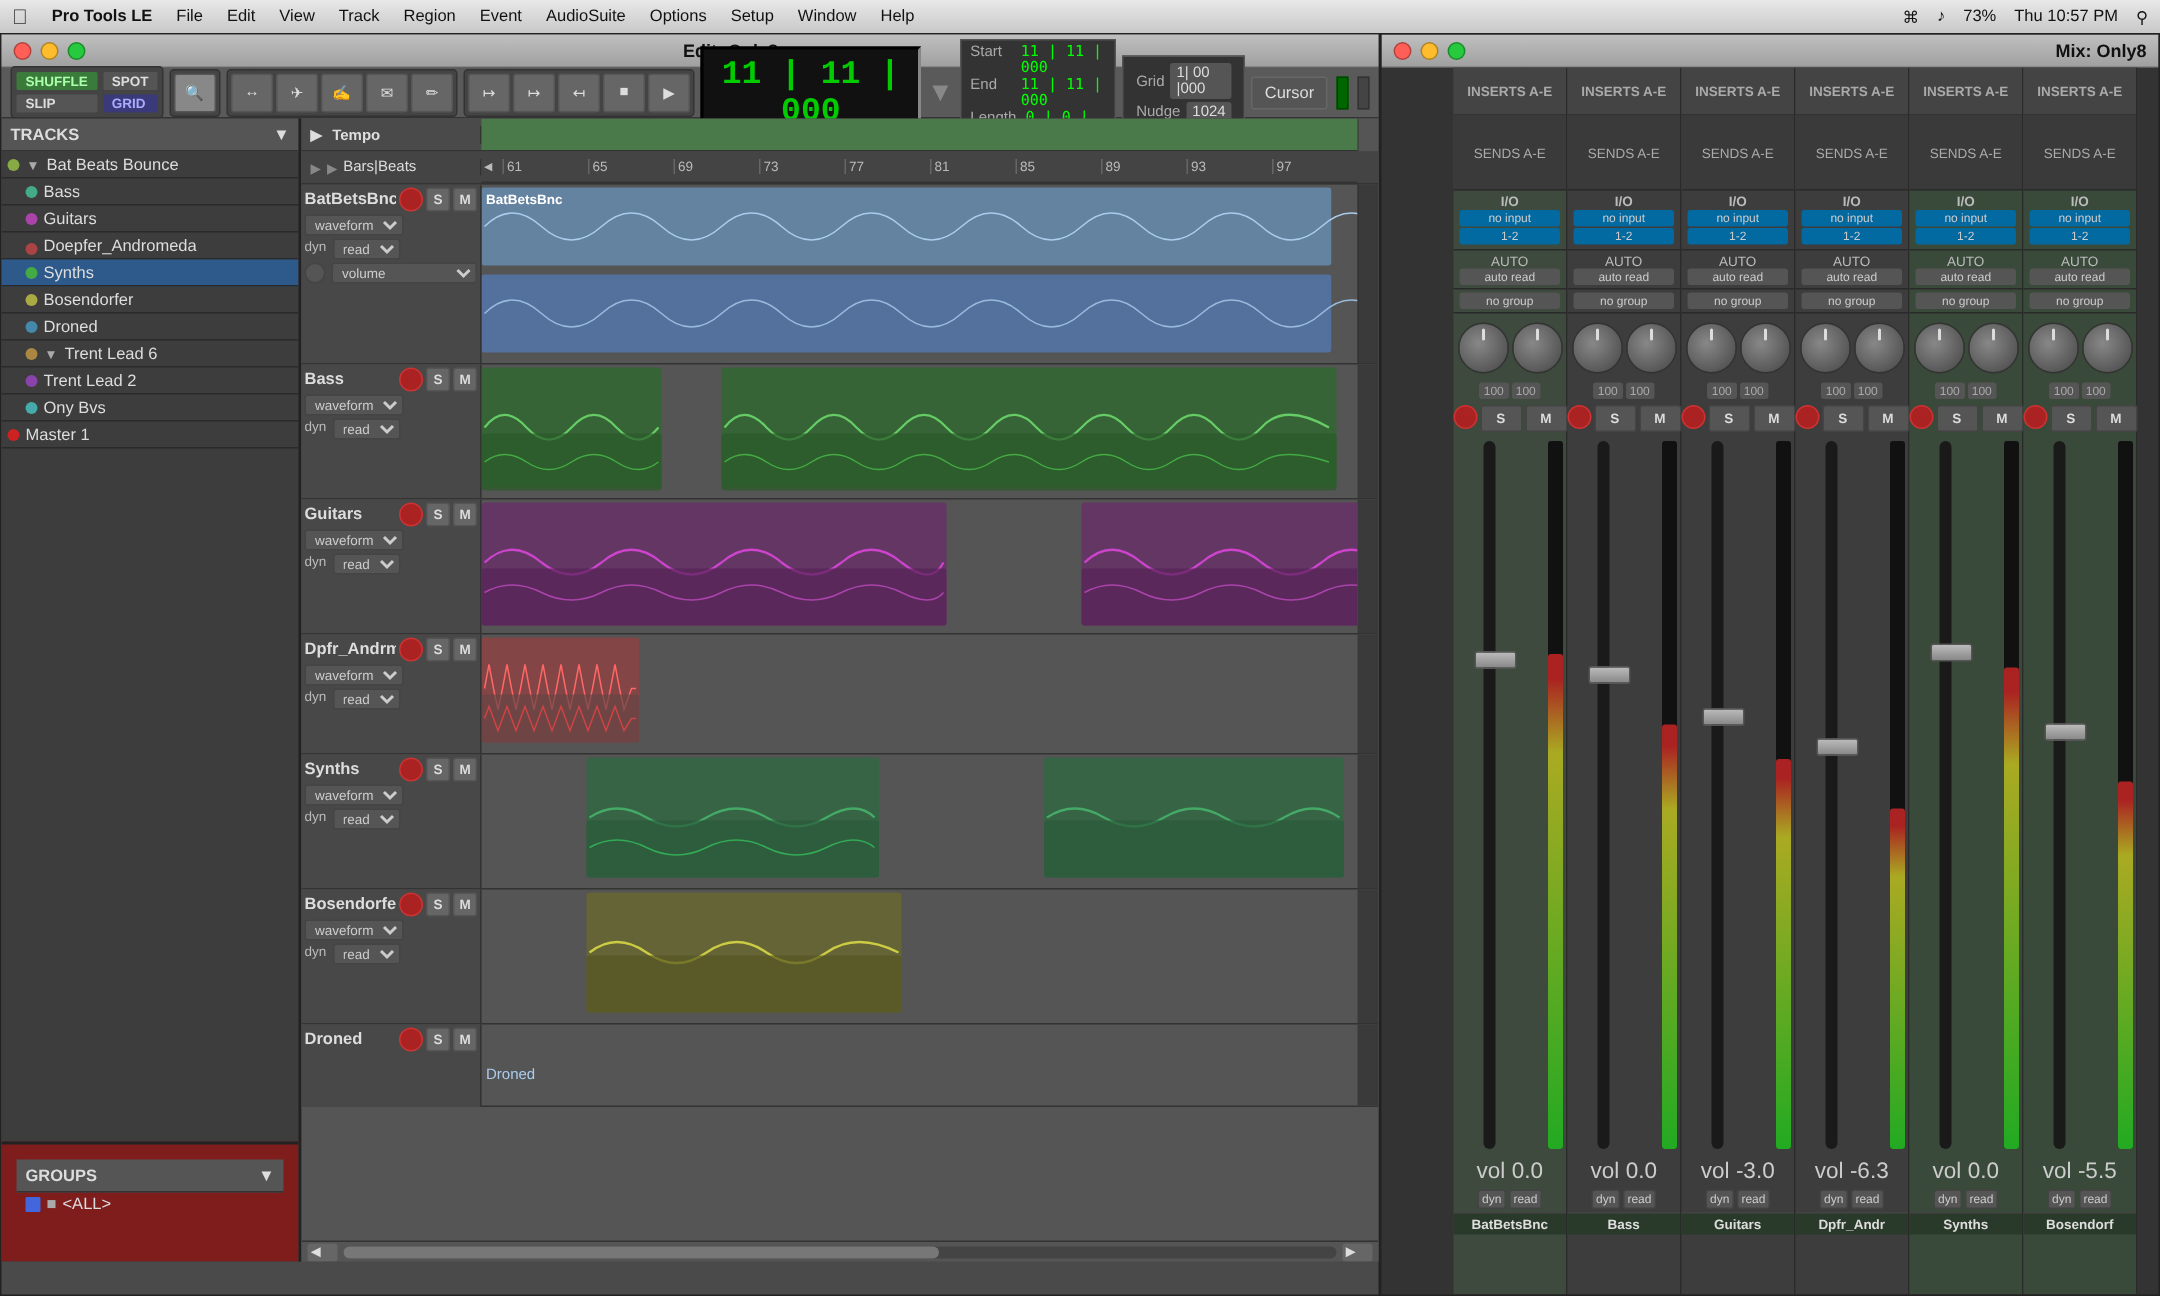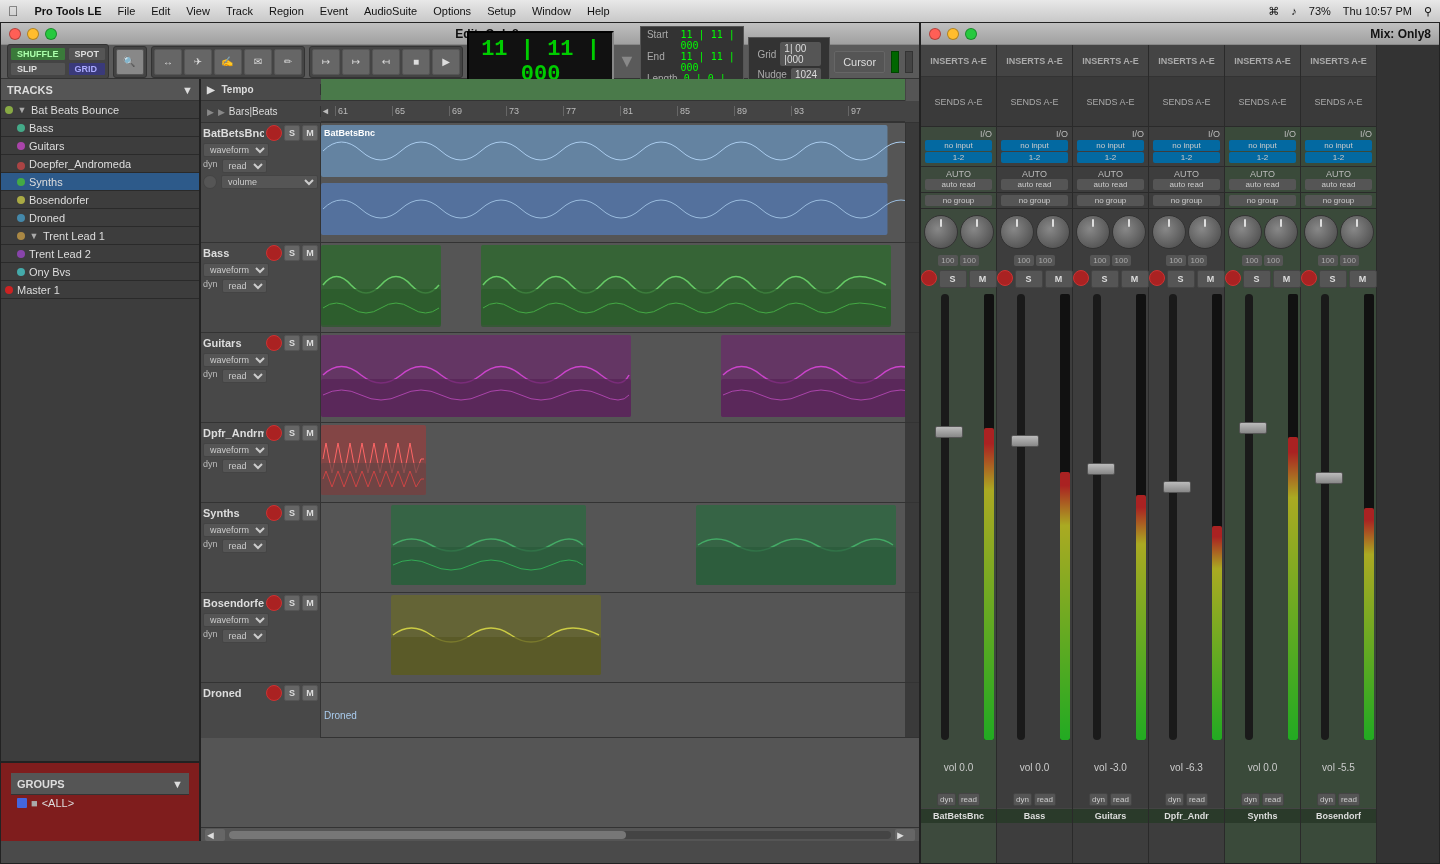--- a/index.html
+++ b/index.html
@@ -373,20 +373,21 @@
       text-align: right;
       font-size: 12px;
       color: #111;
       font-weight: bold;
     }
     .mix-body {
       display: flex;
       height: calc(100% - 22px);
       overflow-x: auto;
       overflow-y: hidden;
+      padding-left: 48px;
     }
 
     
     .channel-strip {
       width: 76px;
       flex-shrink: 0;
       background: #3d3d3d;
       border-right: 1px solid #2a2a2a;
       display: flex;
       flex-direction: column;
@@ -420,21 +421,21 @@
       justify-content: center;
       font-size: 9px;
       color: #aaa;
     }
     .io-section {
       width: 100%;
       padding: 2px 4px;
       font-size: 9px;
       border-bottom: 1px solid #2a2a2a;
     }
-    .io-label { color: #bbb; font-weight: normal; text-align: right; }
+    .io-label { color: #bbb; font-weight: bold; text-align: center; }
     .io-value {
       background: #0369a1;
       color: #ccc;
       text-align: center;
       padding: 1px 2px;
       border-radius: 2px;
       margin: 1px 0;
       font-size: 8px;
     }
     .auto-section {
@@ -513,24 +514,24 @@
       border-radius: 2px;
       font-size: 9px;
       font-weight: bold;
       color: #ddd;
       display: flex;
       align-items: center;
       justify-content: center;
       cursor: pointer;
     }
     .volume-display {
-      font-size: 10px;
+      font-size: 15px;
       color: #ccc;
       text-align: center;
-      margin: 18px 0;
+      margin: 2px 0;
     }
     .dyn-read-row {
       display: flex;
       gap: 2px;
       font-size: 8px;
       margin: 2px 4px;
     }
     .dyn-btn, .read-btn {
       flex: 1;
       background: #555;
@@ -739,21 +740,21 @@
         <div class="track-bullet" style="background:#aaaa44;"></div>
         <span class="track-name-label">Bosendorfer</span>
       </div>
       <div class="track-item" style="padding-left:16px;">
         <div class="track-bullet" style="background:#4488aa;"></div>
         <span class="track-name-label">Droned</span>
       </div>
       <div class="track-item" style="padding-left:16px;">
         <div class="track-bullet" style="background:#aa8844;"></div>
         <span class="track-expand">▼</span>
-        <span class="track-name-label">Trent Lead 1</span>
+        <span class="track-name-label">Trent Lead 6</span>
       </div>
       <div class="track-item" style="padding-left:16px;">
         <div class="track-bullet" style="background:#8844aa;"></div>
         <span class="track-name-label">Trent Lead 2</span>
       </div>
       <div class="track-item" style="padding-left:16px;">
         <div class="track-bullet" style="background:#44aaaa;"></div>
         <span class="track-name-label">Ony Bvs</span>
       </div>
       <div class="track-item">

